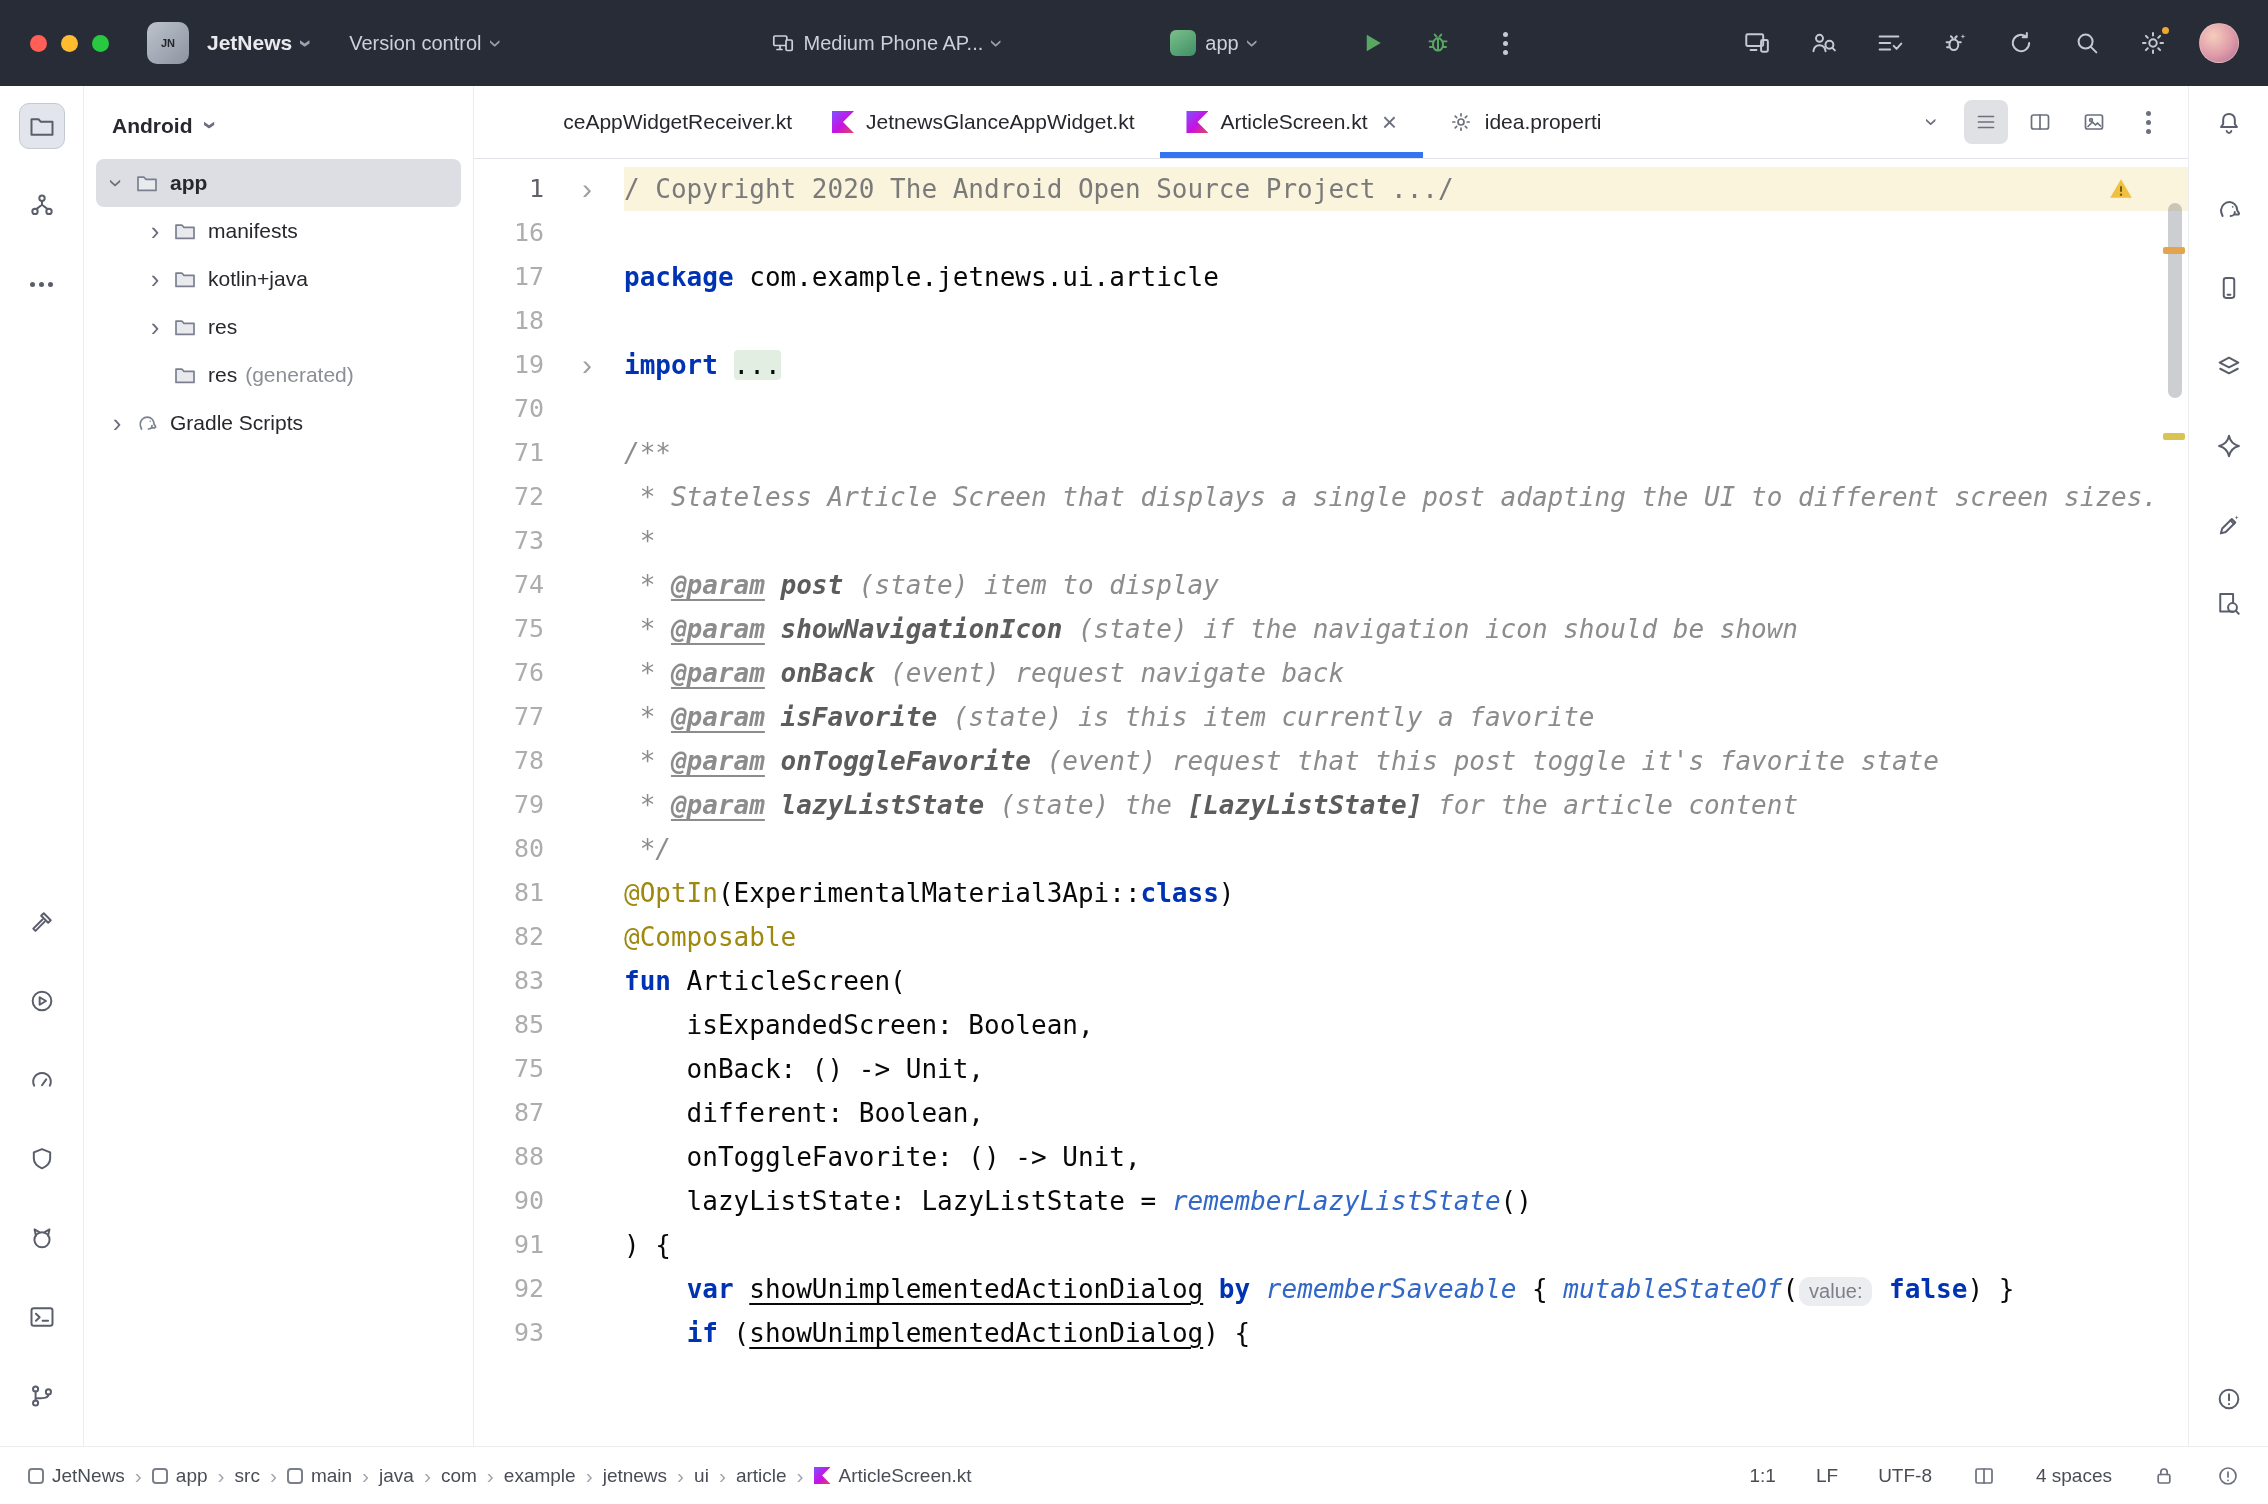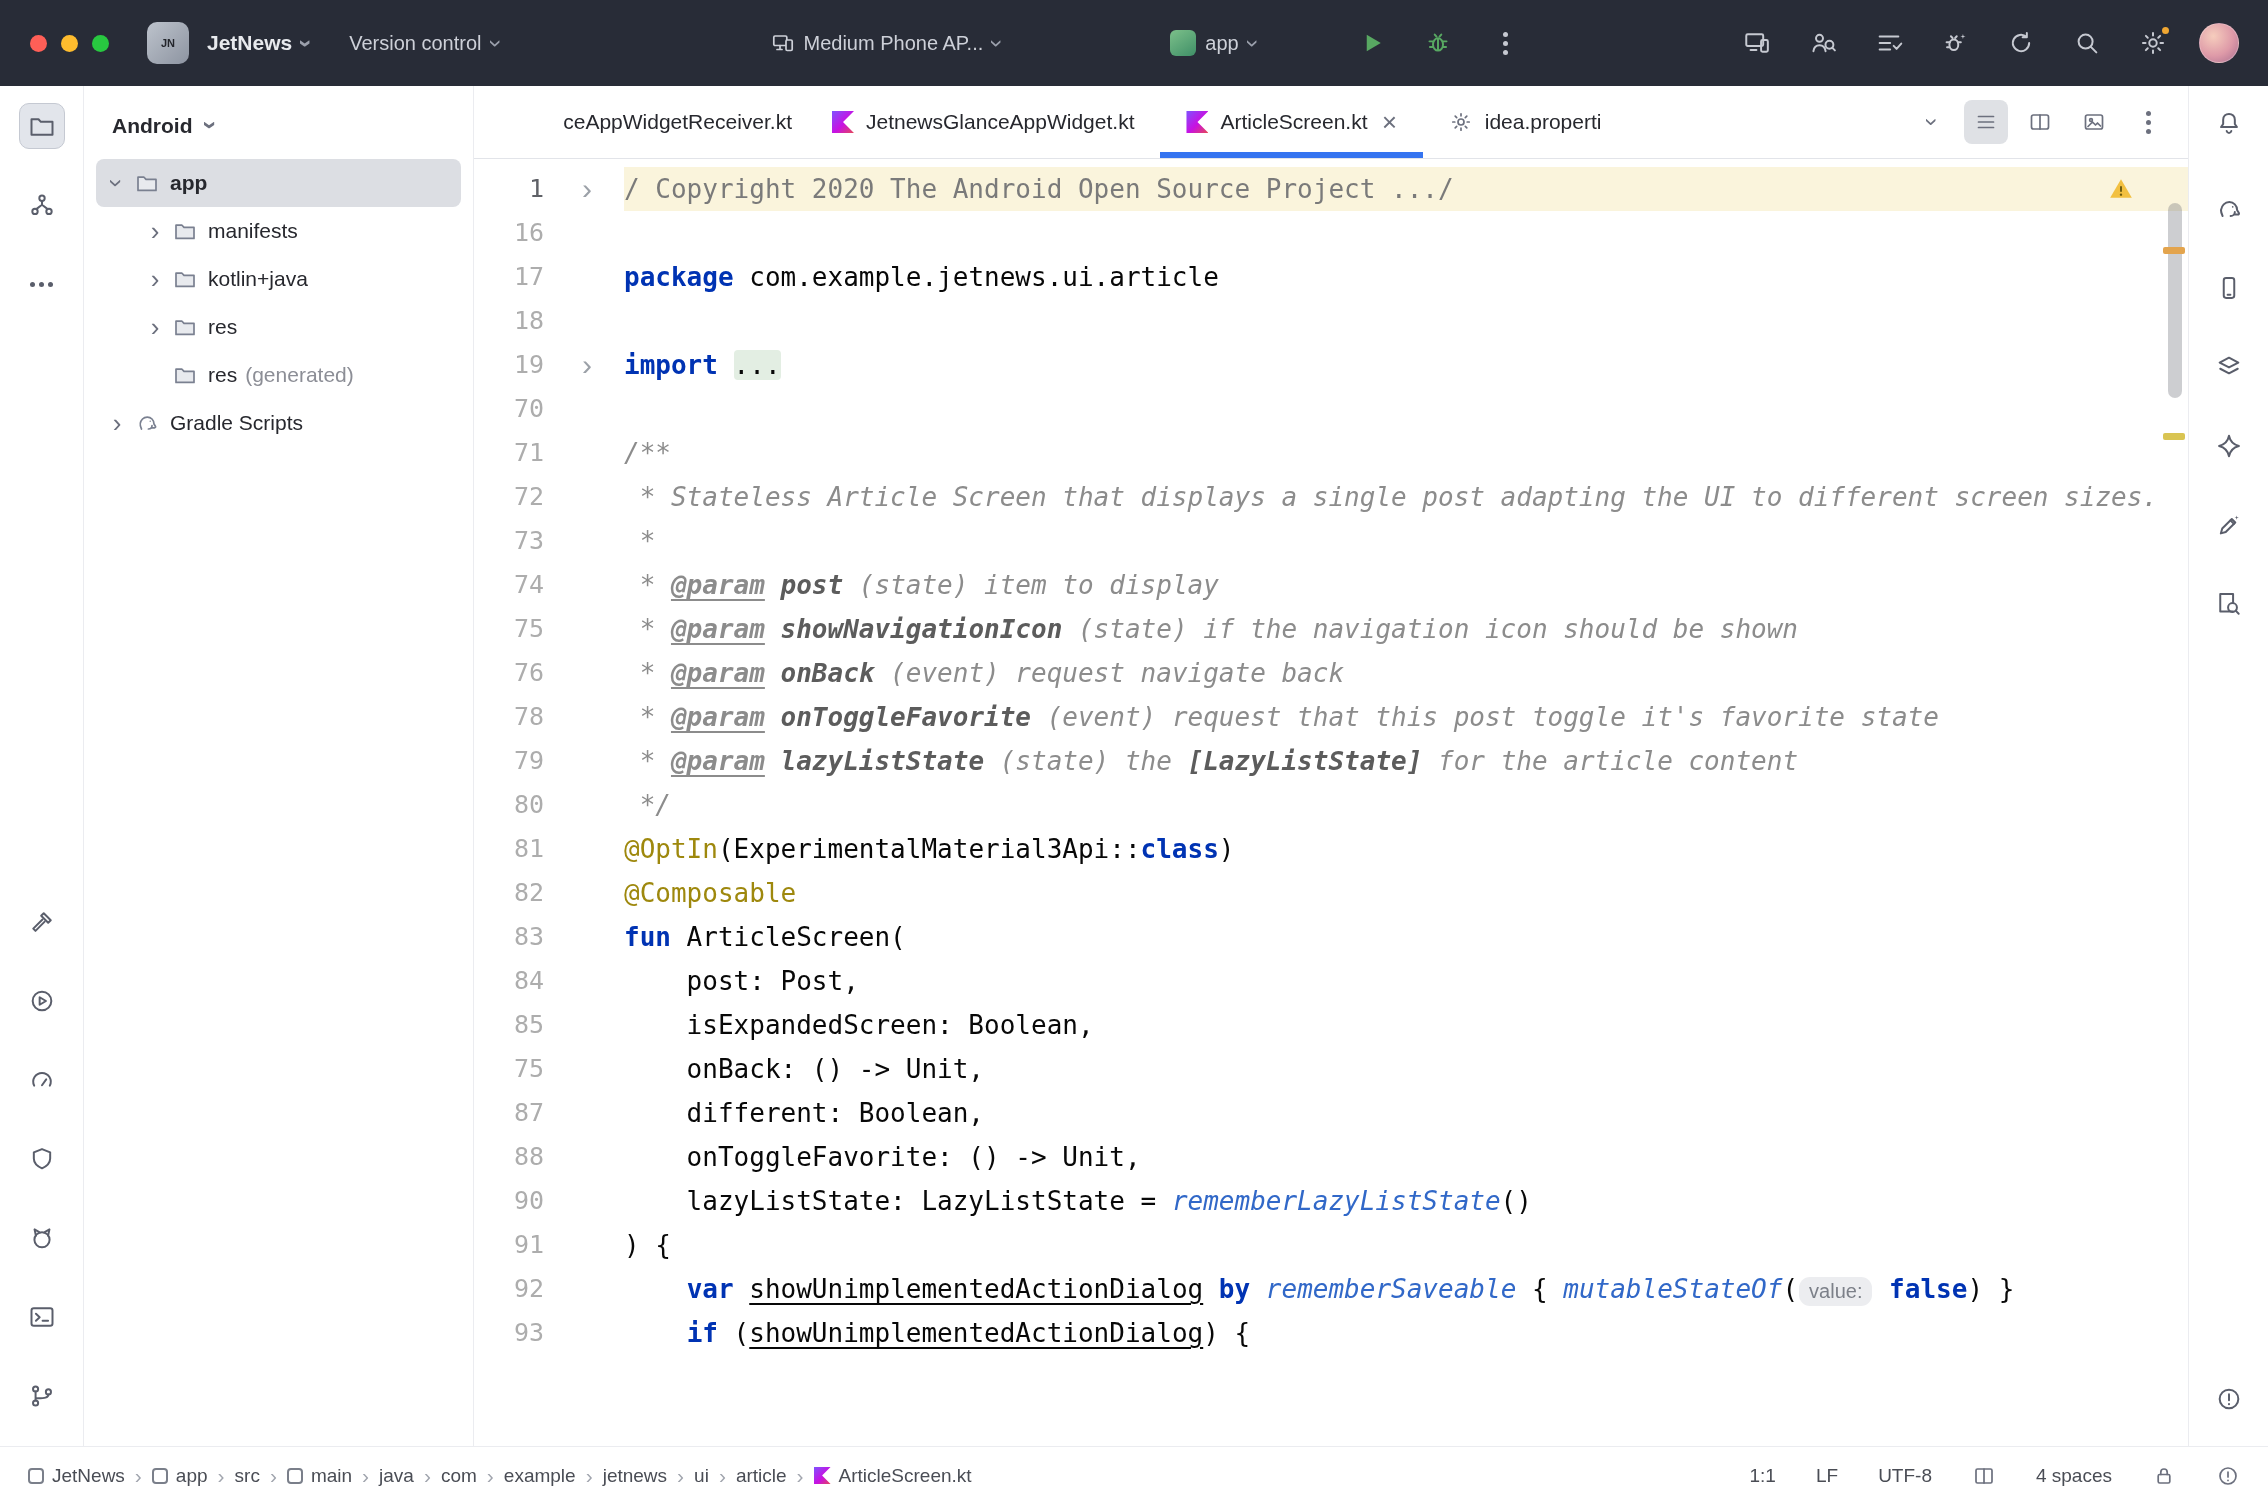--- a/index.html
+++ b/index.html
@@ -471,20 +471,25 @@
             <span class="ln">75</span>
             <span class="foldcol"></span>
             <pre class="lc"><span class="s-c"> * </span><span class="s-t">@param</span><span class="s-n"> showNavigationIcon</span><span class="s-c"> (state) if the navigation icon should be shown</span></pre>
           </div>
           <div class="cl">
             <span class="ln">76</span>
             <span class="foldcol"></span>
             <pre class="lc"><span class="s-c"> * </span><span class="s-t">@param</span><span class="s-n"> onBack</span><span class="s-c"> (event) request navigate back</span></pre>
           </div>
           <div class="cl">
+            <span class="ln">77</span>
+            <span class="foldcol"></span>
+            <pre class="lc"><span class="s-c"> * </span><span class="s-t">@param</span><span class="s-n"> isFavorite</span><span class="s-c"> (state) is this item currently a favorite</span></pre>
+          </div>
+          <div class="cl">
             <span class="ln">78</span>
             <span class="foldcol"></span>
             <pre class="lc"><span class="s-c"> * </span><span class="s-t">@param</span><span class="s-n"> onToggleFavorite</span><span class="s-c"> (event) request that this post toggle it's favorite state</span></pre>
           </div>
           <div class="cl">
             <span class="ln">79</span>
             <span class="foldcol"></span>
             <pre class="lc"><span class="s-c"> * </span><span class="s-t">@param</span><span class="s-n"> lazyListState</span><span class="s-c"> (state) the </span><span class="s-n">[LazyListState]</span><span class="s-c"> for the article content</span></pre>
           </div>
           <div class="cl">
@@ -499,25 +504,20 @@
           </div>
           <div class="cl">
             <span class="ln">82</span>
             <span class="foldcol"></span>
             <pre class="lc"><span class="s-a">@Composable</span></pre>
           </div>
           <div class="cl">
             <span class="ln">83</span>
             <span class="foldcol"></span>
             <pre class="lc"><span class="s-k">fun</span><span class="s-p"> ArticleScreen(</span></pre>
-          </div>
-          <div class="cl">
-            <span class="ln">84</span>
-            <span class="foldcol"></span>
-            <pre class="lc"><span class="s-p">    post: Post,</span></pre>
           </div>
           <div class="cl">
             <span class="ln">85</span>
             <span class="foldcol"></span>
             <pre class="lc"><span class="s-p">    isExpandedScreen: Boolean,</span></pre>
           </div>
           <div class="cl">
             <span class="ln">75</span>
             <span class="foldcol"></span>
             <pre class="lc"><span class="s-p">    onBack: () -&gt; Unit,</span></pre>

